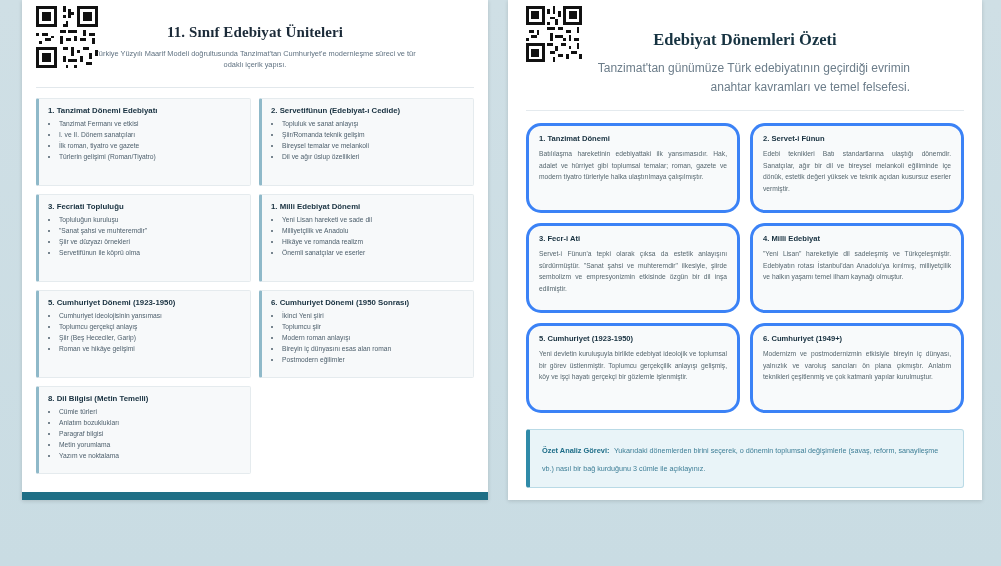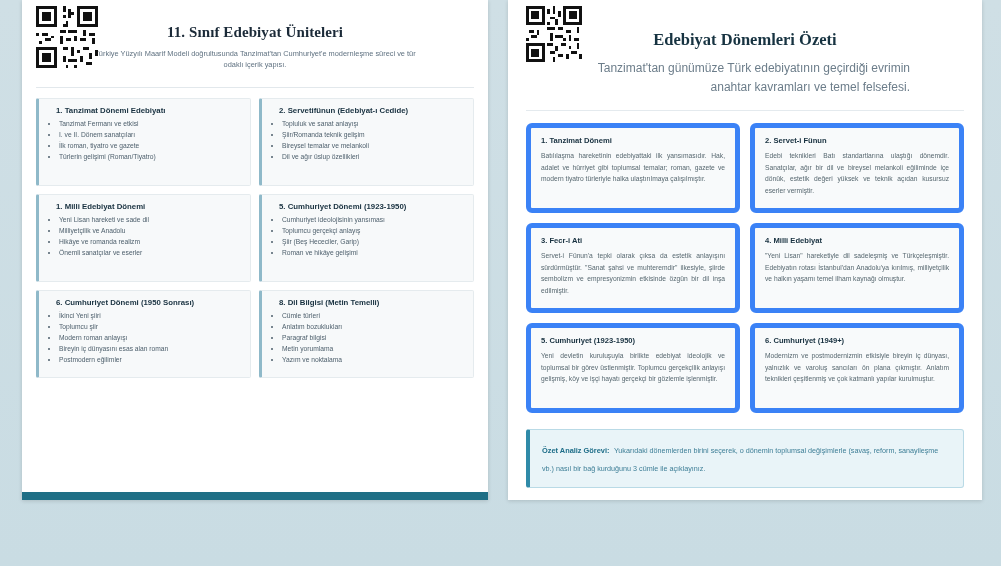--- a/index.html
+++ b/index.html
@@ -65,21 +65,21 @@
   }
   .card1 {
     background: #f7f9fa;
     border: 1px solid #e5ebee;
     border-left: 3px solid #8fb9c9;
     border-radius: 2px;
     padding: 7px 8px 9px 9px;
     min-height: 88px;
   }
   .card1 h3 {
-    margin: 0 0 4px 8px;
+    margin: 0 0 4px 0;
     font-size: 7.8px;
     font-weight: bold;
     color: #17303f;
   }
   .card1 ul {
     margin: 0; padding-left: 11px;
     list-style: disc;
   }
   .card1 li {
     font-size: 6.7px;
@@ -122,22 +122,22 @@
   }
   .p2-rule { height: 1px; background: #e4eaee; margin: 10px 18px 0 18px; }
   .p2-grid {
     display: grid;
     grid-template-columns: 1fr 1fr;
     gap: 10px;
     padding: 12px 18px 4px 18px;
   }
   .card2 {
     background: #f8fafb;
-    border: 5px solid #3b82f6;
-    border-radius: 6px;
+    border: 3px solid #3b82f6;
+    border-radius: 15px;
     padding: 8px 10px 10px 10px;
     min-height: 90px;
   }
   .card2 h3 {
     margin: 0 0 5px 0;
     font-size: 7.6px;
     font-weight: bold;
     color: #17303f;
   }
   .card2 p {
@@ -269,20 +269,29 @@
       <div class="card1">
         <h3>2. Servetifünun (Edebiyat-ı Cedide)</h3>
         <ul>
           <li>Topluluk ve sanat anlayışı</li>
           <li>Şiir/Romanda teknik gelişim</li>
           <li>Bireysel temalar ve melankoli</li>
           <li>Dil ve ağır üslup özellikleri</li>
         </ul>
       </div>
 
+      <div class="card1">
+        <h3>3. Fecriati Topluluğu</h3>
+        <ul>
+          <li>Topluluğun kuruluşu</li>
+          <li>"Sanat şahsi ve muhteremdir"</li>
+          <li>Şiir ve düzyazı örnekleri</li>
+          <li>Servetifünun ile köprü olma</li>
+        </ul>
+      </div>
 
       <div class="card1">
         <h3>1. Milli Edebiyat Dönemi</h3>
         <ul>
           <li>Yeni Lisan hareketi ve sade dil</li>
           <li>Milliyetçilik ve Anadolu</li>
           <li>Hikâye ve romanda realizm</li>
           <li>Önemli sanatçılar ve eserler</li>
         </ul>
       </div>

